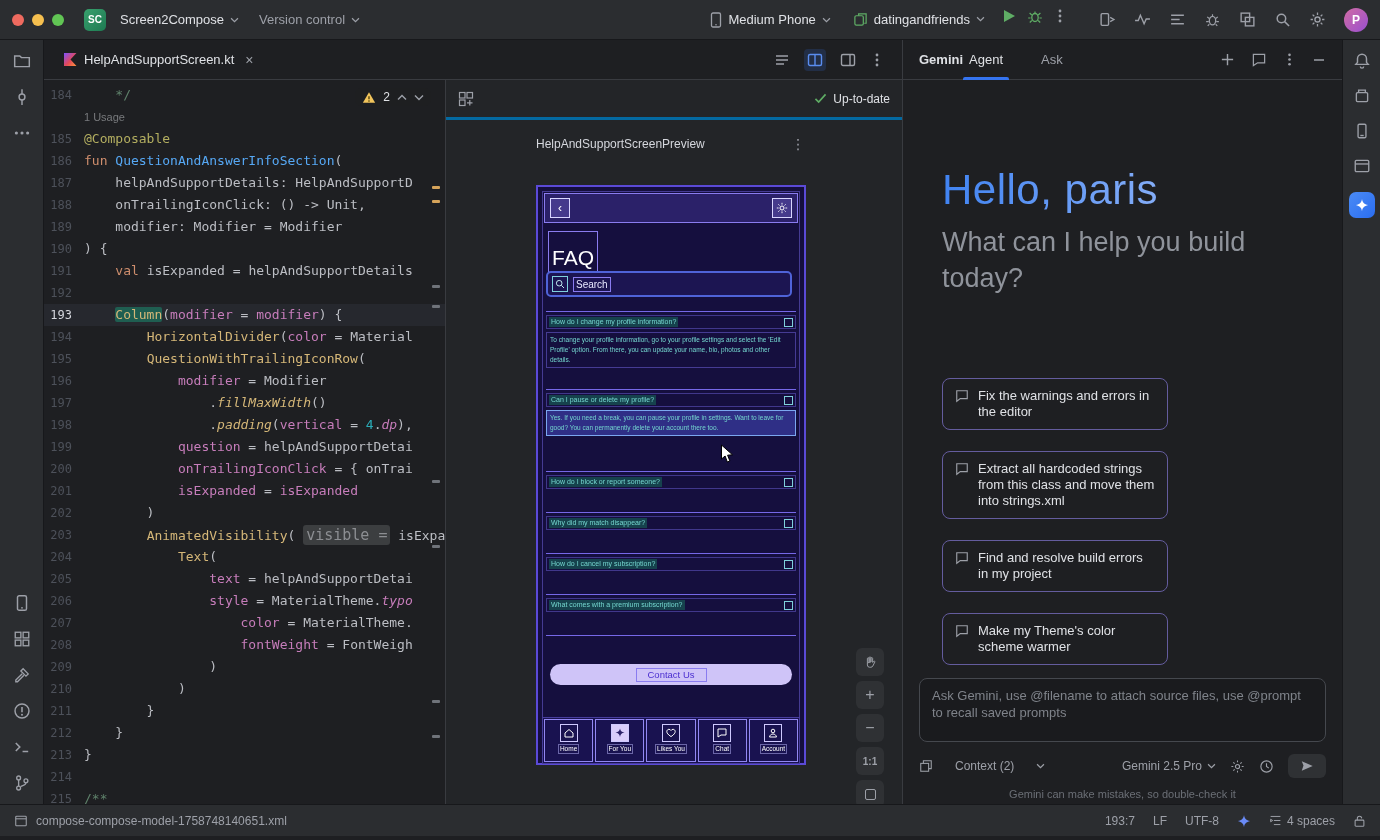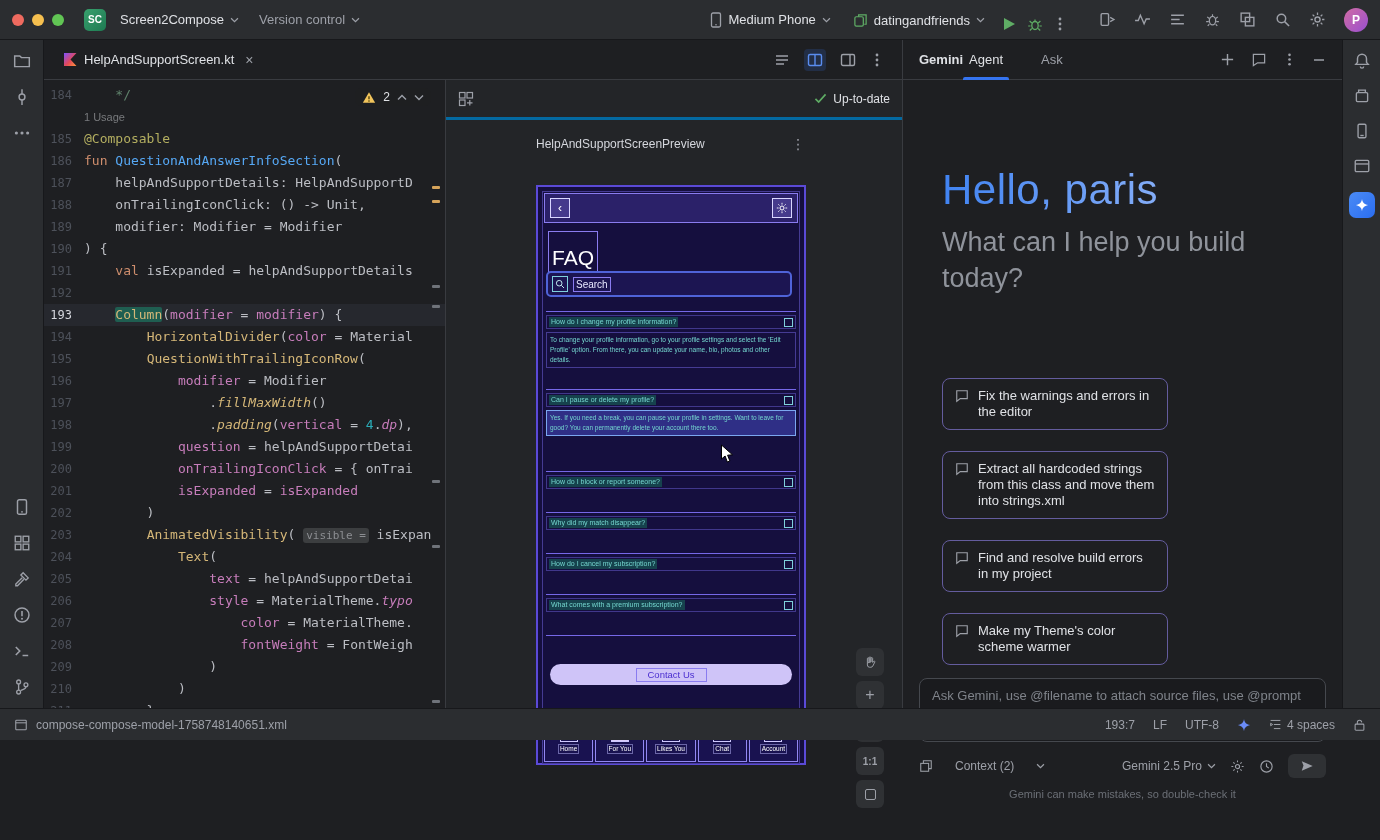--- a/index.html
+++ b/index.html
@@ -1,17 +1,17 @@
 <!DOCTYPE html>
 <html><head>
 <meta charset="utf-8">
 <style>
   *{margin:0;padding:0;box-sizing:border-box}
   html,body{width:1380px;height:840px;overflow:hidden;background:#1e1f22;font-family:"Liberation Sans",sans-serif}
-  .app{position:relative;width:1380px;height:740px;background:#fef9c3;color:#dfe1e5;font-size:13px}
+  .app{position:relative;width:1380px;height:836px;background:#fef9c3;color:#dfe1e5;font-size:13px}
   svg{display:block}
   .ic{color:#9da0a8}
 
   
   .titlebar{position:absolute;top:0;left:0;right:0;height:40px;background:#2b2d30;border-bottom:1px solid #17181b;display:flex;align-items:center;padding:0 12px;gap:8px}
   .traffic{display:flex;gap:8px;margin-right:12px}
   .tl{width:12px;height:12px;border-radius:50%}
   .badge-sc{width:22px;height:22px;border-radius:5px;background:linear-gradient(135deg,#38a06d,#1e7a52);color:#fff;font-size:10px;font-weight:700;display:flex;align-items:center;justify-content:center}
   .tb-item{display:flex;align-items:center;gap:6px;padding:4px 6px;border-radius:4px;color:#dfe1e5;white-space:nowrap}
   .tb-item.dim{color:#9da0a8}
@@ -42,21 +42,21 @@
   .crow.cur{background:#26282e}
   .crow.cur .ln{color:#d5d7dd}
   .ln{flex:0 0 40px;text-align:right;padding-right:12px;font:12px/22px "DejaVu Sans Mono",monospace;color:#4d515a}
   .ctext{font:13px/22px "DejaVu Sans Mono",monospace;white-space:pre;color:#bcbec4}
   .ctext.inlay{font:11px/22px "Liberation Sans",sans-serif;color:#787a7d}
   .tk-pln{color:#bcbec4}.tk-kw{color:#cf8e6d}.tk-fn{color:#56a8f5}
   .tk-call{color:#d5b778}.tk-ext{color:#d5b778;font-style:italic}
   .tk-callhl{color:#d5b778;background:#1f5e51;border-radius:2px}
   .tk-prop{color:#c77dbb}.tk-propi{color:#c77dbb;font-style:italic}
   .tk-num{color:#2aacb8}.tk-doc{color:#5f826b}.tk-ann{color:#b3ae60}
-  .tk-hint{color:#8c8e92;background:#3c3e40;border-radius:3px;font-size:11px;padding:1px 3px}
+  .tk-hint{color:#8c8e92;background:#3c3e40;border-radius:3px;font-size:15px;padding:1px 3px}
   .inspections{position:absolute;top:8px;right:14px;display:flex;align-items:center;gap:7px;background:rgba(30,31,34,.92);border-radius:6px;padding:2px 7px;font-size:12px;color:#dfe1e5}
   .smark{position:absolute;right:5px;width:8px;height:3px;border-radius:1px}
 
   
   .preview-pane{position:absolute;left:446px;top:80px;width:456px;bottom:32px;background:#232528}
   .preview-toolbar{height:40px;display:flex;align-items:center;padding:0 12px;border-bottom:3px solid #0369a1}
   .uptodate{margin-left:auto;display:flex;align-items:center;gap:6px;font-size:12px;color:#dfe1e5}
   .preview-label{position:absolute;left:90px;top:56px;width:270px;display:flex;align-items:center;justify-content:space-between;font-size:12px;color:#d5d7dd}
   .kebab{color:#9da0a8;font-size:14px;letter-spacing:1px}
 
@@ -139,21 +139,21 @@
           <path d="M1 1.5l4 4 4-4" fill="none" stroke="currentColor" stroke-width="1.4"></path>
         </svg>
     </div>
     <div class="tb-item dim">
       <span>Version control</span>
       <svg width="9" height="6" viewBox="0 0 10 7" class="ic">
           <path d="M1 1.5l4 4 4-4" fill="none" stroke="currentColor" stroke-width="1.4"></path>
         </svg>
     </div>
 
-    <div style="margin-left:auto;display:flex;align-items:flex-end;gap:10px">
+    <div style="margin-left:auto;display:flex;align-items:flex-start;gap:10px">
       <div class="tb-item">
         <svg width="12" height="16" viewBox="0 0 12 16" class="ic">
             <rect x="1.5" y="1" width="9" height="14" rx="1.5" fill="none" stroke="currentColor" stroke-width="1.3"></rect>
             <circle cx="6" cy="12.8" r=".8" fill="currentColor"></circle>
           </svg>
         <span>Medium Phone</span>
         <svg width="9" height="6" viewBox="0 0 10 7" class="ic">
             <path d="M1 1.5l4 4 4-4" fill="none" stroke="currentColor" stroke-width="1.4"></path>
           </svg>
       </div>

